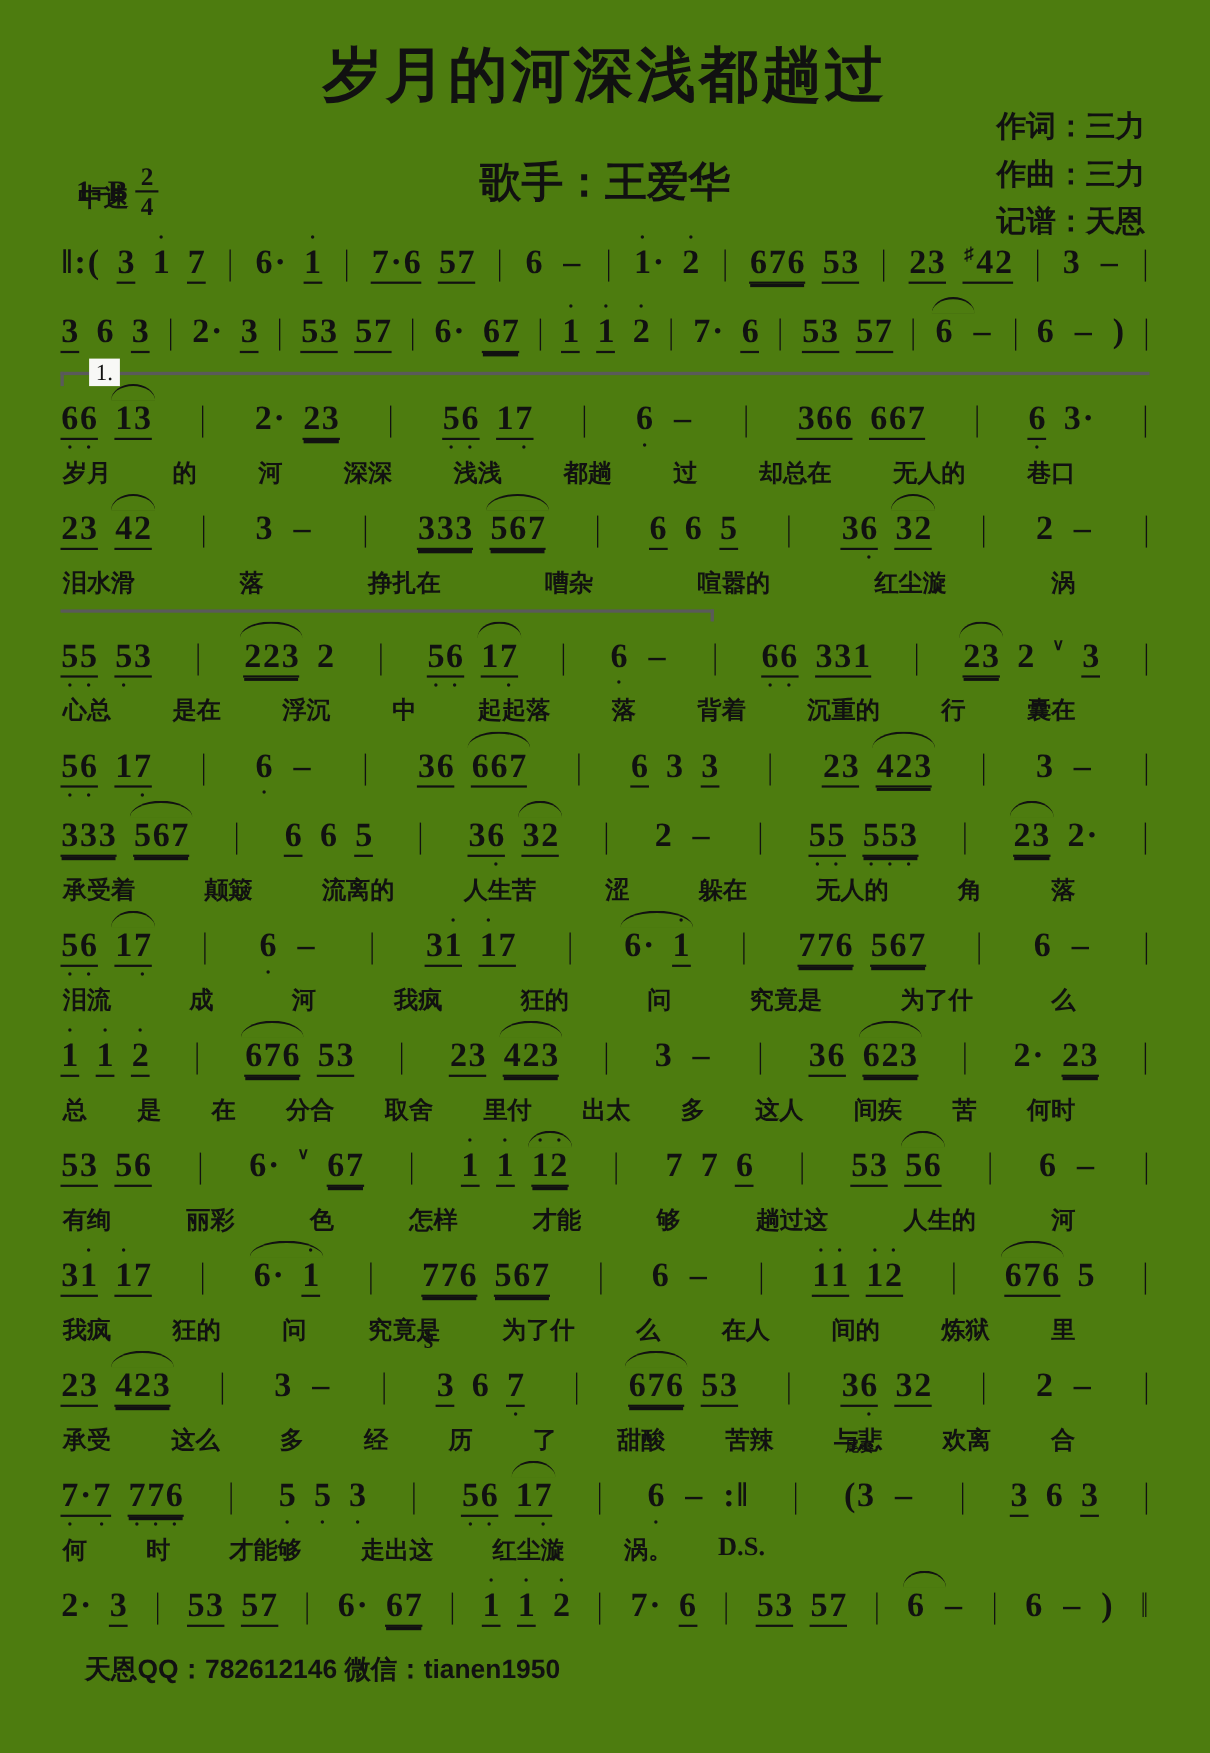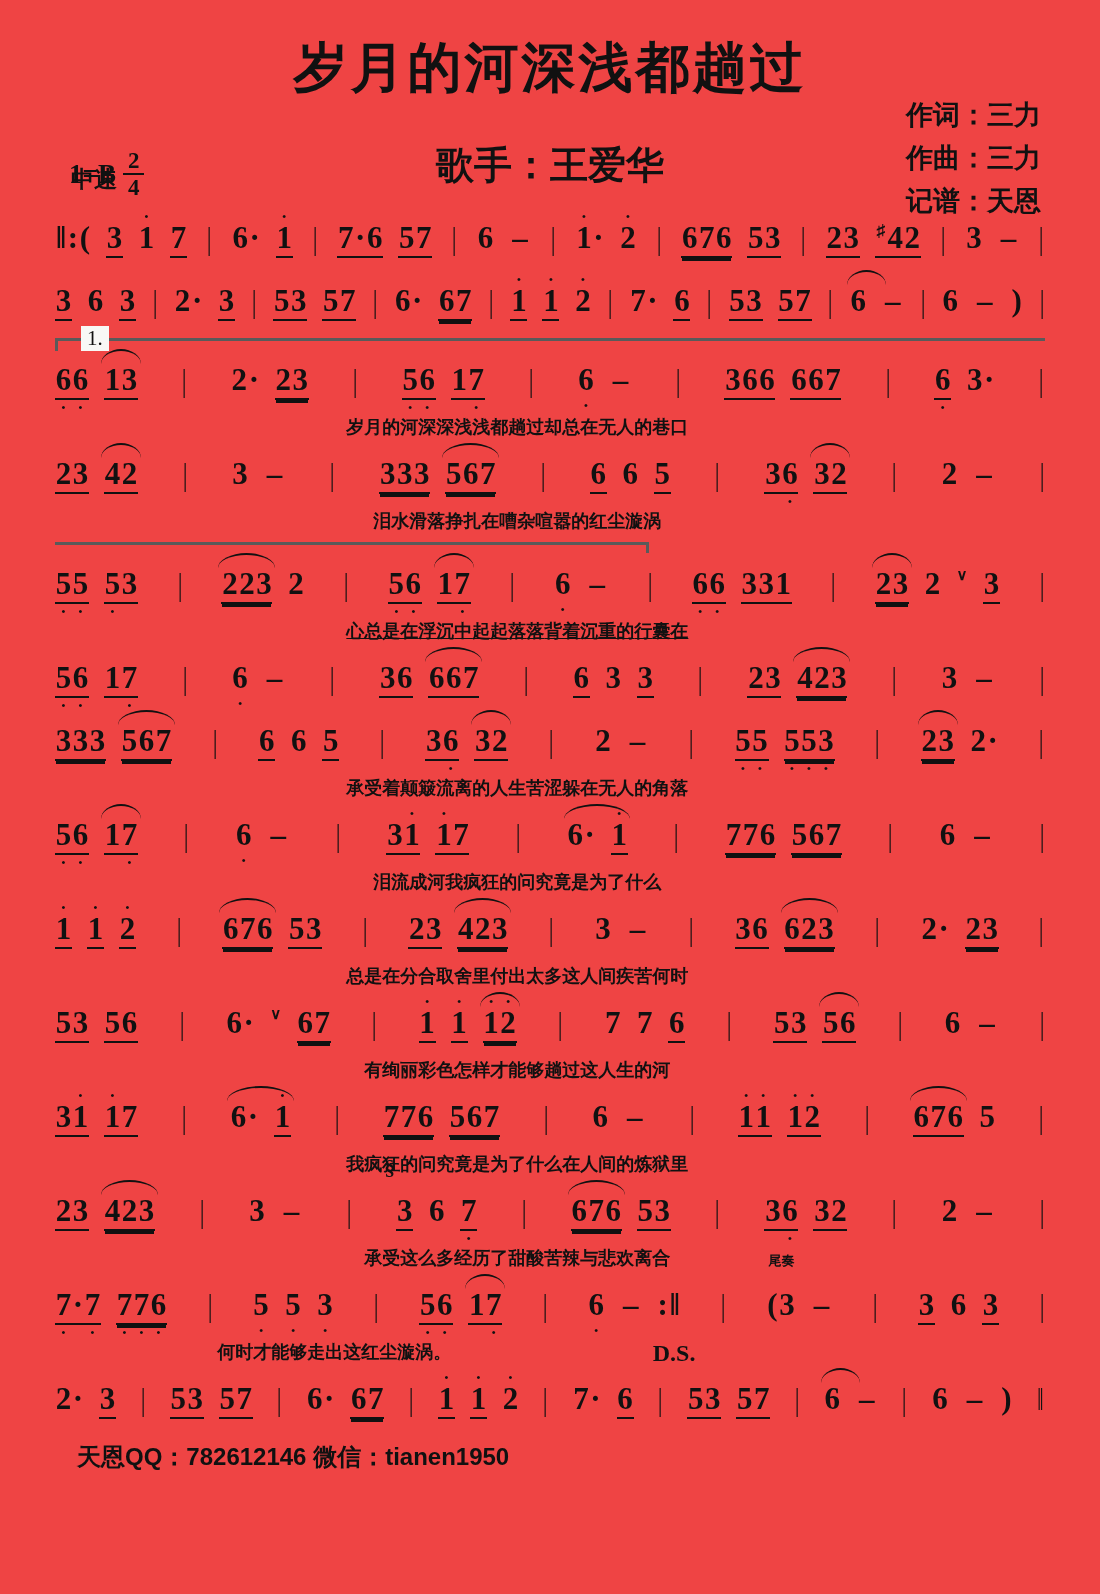--- a/index.html
+++ b/index.html
@@ -1,17 +1,17 @@
 <!DOCTYPE html>
 <html><head>
 <meta charset="utf-8">
 <style>
   html,body{margin:0;padding:0;}
   body{background:#e9e9e7;font-family:"Liberation Sans",sans-serif;color:#111;}
-  .page{width:1100px;height:1594px;margin:0 auto;background:#ef4444;overflow:hidden;
+  .page{width:1100px;height:1594px;margin:0 auto;background:#4d7c0f;overflow:hidden;
         box-sizing:border-box;padding:14px 55px 0 55px;}
   
   .hdr{position:relative;height:198px;}
   .title{position:absolute;top:18px;left:0;right:0;text-align:center;
          font-size:54px;font-weight:700;letter-spacing:3px;}
   .keysig{position:absolute;left:14px;top:92px;display:flex;align-items:center;gap:7px;
           font-size:27px;font-weight:700;font-family:"Liberation Serif",serif;margin-top:42px;}
   .frac{display:inline-flex;flex-direction:column;align-items:center;
         font-size:23px;line-height:1.1;font-weight:700;}
   .frac .ft{border-bottom:2px solid #111;padding:0 5px;}
@@ -38,21 +38,21 @@
   .breath{font-size:15px !important;transform:translateY(-9px);font-weight:700;}
   .arc{position:absolute;top:-5px;left:-3px;right:-3px;height:13px;
        border-top:2.5px solid #111;border-radius:50% 50% 0 0/100% 100% 0 0;}
   .arc.wide{right:auto;width:230%;}
   .tlab{position:absolute;top:-27px;left:2px;font-size:13px;font-weight:600;white-space:nowrap;}
   .tlab.seg{top:-30px;left:-12px;font-size:22px;font-weight:700;font-family:"Liberation Serif",serif;}
   .tlabb{position:absolute;bottom:-32px;left:-4px;font-size:24px;font-weight:700;
          font-family:"Liberation Serif",serif;white-space:nowrap;}
   .barline{height:53px;display:flex;align-items:center;font-family:"Liberation Serif",serif;
            font-size:32px;font-weight:400;transform:scaleX(.75);}
-  .lyr{display:flex;justify-content:center;font-size:18px;font-weight:700;
+  .lyr{display:flex;justify-content:space-between;font-size:22px;font-weight:700;
        margin:3px 0 9px 2px;}
   
   .volta-start{border-top:3px solid #5a5a5a;height:13px;position:relative;margin:4px 0 0 0;}
   .volta-start::before{content:'';position:absolute;left:0;top:-3px;height:13px;border-left:3px solid #5a5a5a;}
   .volta-num{position:absolute;left:26px;top:-15px;background:#f8f8f6;padding:0 6px;
              font-family:"Liberation Serif",serif;font-size:21px;}
   .volta-end{width:60%;border-top:3px solid #5a5a5a;height:13px;position:relative;margin:4px 0 0 0;}
   .volta-end::after{content:'';position:absolute;right:0;top:-3px;height:11px;border-right:3px solid #5a5a5a;}
   
   .footer{margin-top:10px;padding-left:22px;font-size:24px;font-weight:600;}
@@ -1238,21 +1238,21 @@
               <span class="rowc">
                 <span class="wd">3</span>
               </span>
               <span class="rowb">
                 <span class="wd"></span>
               </span>
             </span>
           </div>
           <span class="barline">|</span>
         </div>
-        <div class="lyr" style="width: 93%; text-decoration: underline;">
+        <div class="lyr" style="width: 93%;">
           <span>心总</span>
           <span>是在</span>
           <span>浮沉</span>
           <span>中</span>
           <span>起起落</span>
           <span>落</span>
           <span>背着</span>
           <span>沉重的</span>
           <span>行</span>
           <span>囊在</span>

